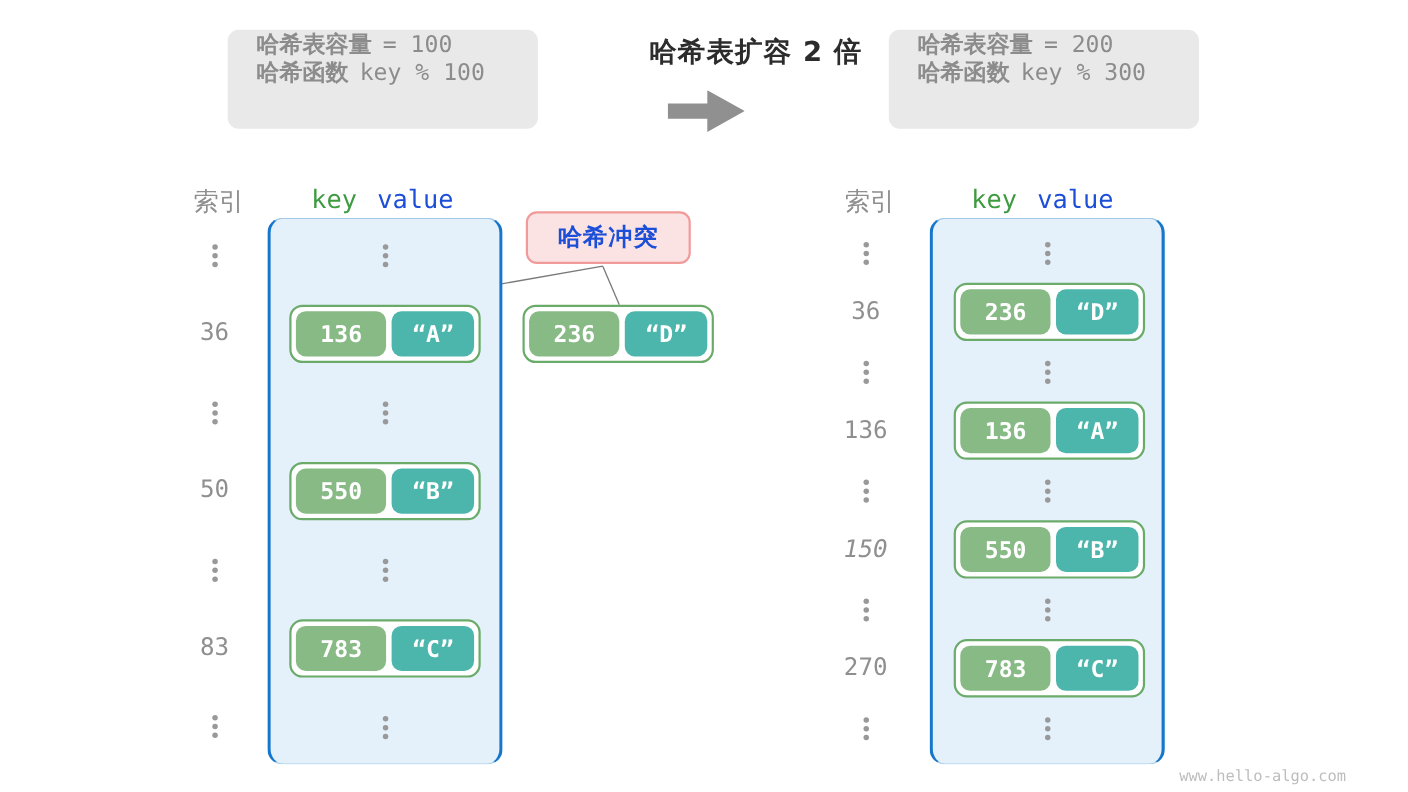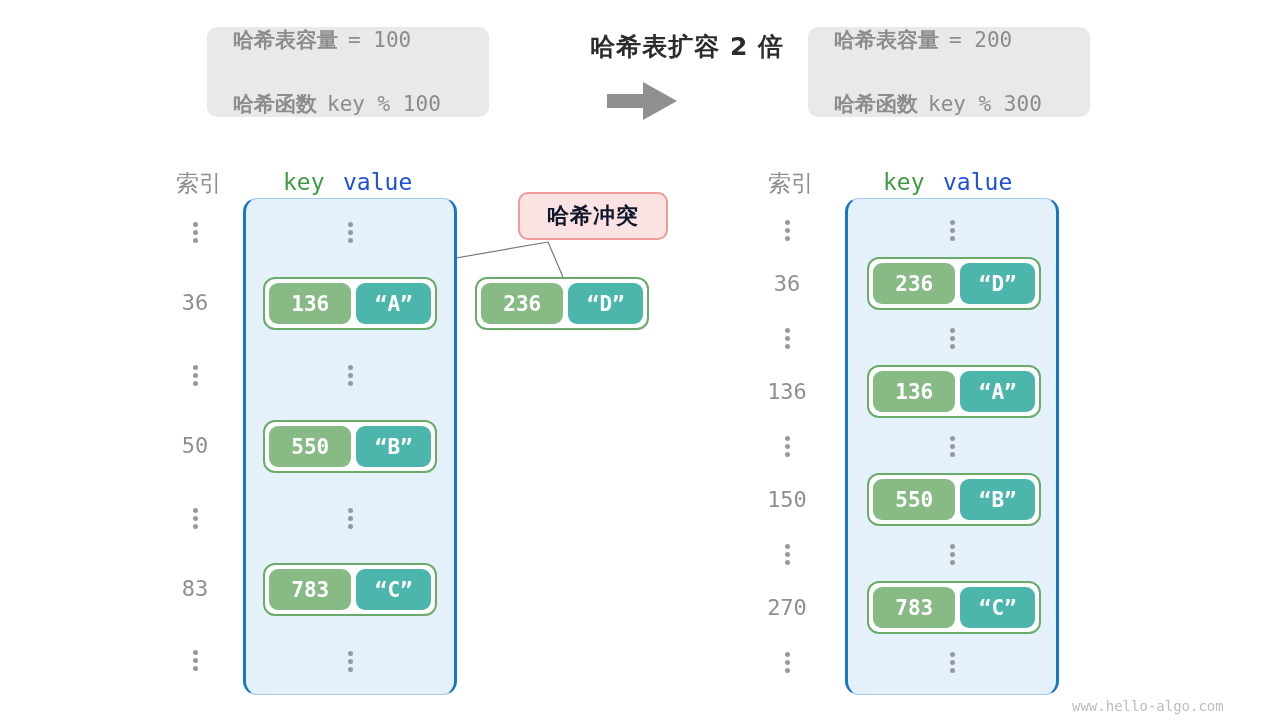--- a/index.html
+++ b/index.html
@@ -3,22 +3,22 @@
 <meta charset="utf-8">
 <style>
   html,body { margin:0; padding:0; background:#ffffff; }
   .stage {
     position:relative; width:1280px; height:720px; overflow:hidden;
     background:#ffffff; font-family:"DejaVu Sans", sans-serif;
   }
   
   .cap-box {
     position:absolute; width:282px; height:90px; background:#e9e9e9;
-    border-radius:10px; display:flex; flex-direction:column; justify-content:space-between;
-    padding-left:26px; gap:20px; box-sizing:border-box;
+    border-radius:10px; display:flex; flex-direction:column; justify-content:flex-start;
+    padding-left:26px; gap:0; box-sizing:border-box;
   }
   .cap-line { color:#8c8c8c; font-size:21px; line-height:26px; white-space:nowrap; }
   .cap-line .cn { font-weight:bold; font-family:"DejaVu Sans", sans-serif; }
   .cap-line .mono { font-family:"DejaVu Sans Mono", monospace; margin-left:10px; }
   
   .expand-title {
     position:absolute; left:500px; top:30px; width:284px; text-align:right;
     font-size:25px; font-weight:bold; color:#2c2c2c; letter-spacing:1px; white-space:nowrap;
   }
   .arrow-icon { position:absolute; left:607px; top:82px; width:70px; height:38px; }
@@ -52,21 +52,21 @@
   
   .idx {
     position:absolute; width:70px; text-align:center; color:#8f8f8f;
     font-family:"DejaVu Sans Mono", monospace; font-size:22px; line-height:26px;
   }
   
   .collision {
     position:absolute; left:478px; top:192px; width:150px; height:48px; box-sizing:border-box;
     background:#fbe3e3; border:2px solid #f09a9a; border-radius:10px;
     display:flex; align-items:center; justify-content:center;
-    font-size:22px; font-weight:bold; color:#0f172a; letter-spacing:1px;margin-left:40px;
+    font-size:22px; font-weight:bold; color:#1d4ed8; letter-spacing:1px;
   }
   .lines-overlay { position:absolute; left:0; top:0; width:1280px; height:720px; pointer-events:none; }
   .watermark {
     position:absolute; left:1072px; top:698px; color:#bdbdbd;
     font-family:"DejaVu Sans Mono", monospace; font-size:14px;
   }
 </style>
 </head>
 <body>
 
@@ -227,21 +227,21 @@
       <i></i>
       <i></i>
       <i></i>
     </div>
   <div class="idx" style="left:752px; top:379px;">136</div>
   <div class="vdots" style="left:783px; top:436px;">
       <i></i>
       <i></i>
       <i></i>
     </div>
-  <div class="idx" style="left:752px; top:487px;">150</div>
+  <div class="idx" style="left:752px; top:487px;font-style:italic;">150</div>
   <div class="vdots" style="left:783px; top:544px;">
       <i></i>
       <i></i>
       <i></i>
     </div>
   <div class="idx" style="left:752px; top:595px;">270</div>
   <div class="vdots" style="left:783px; top:652px;">
       <i></i>
       <i></i>
       <i></i>

